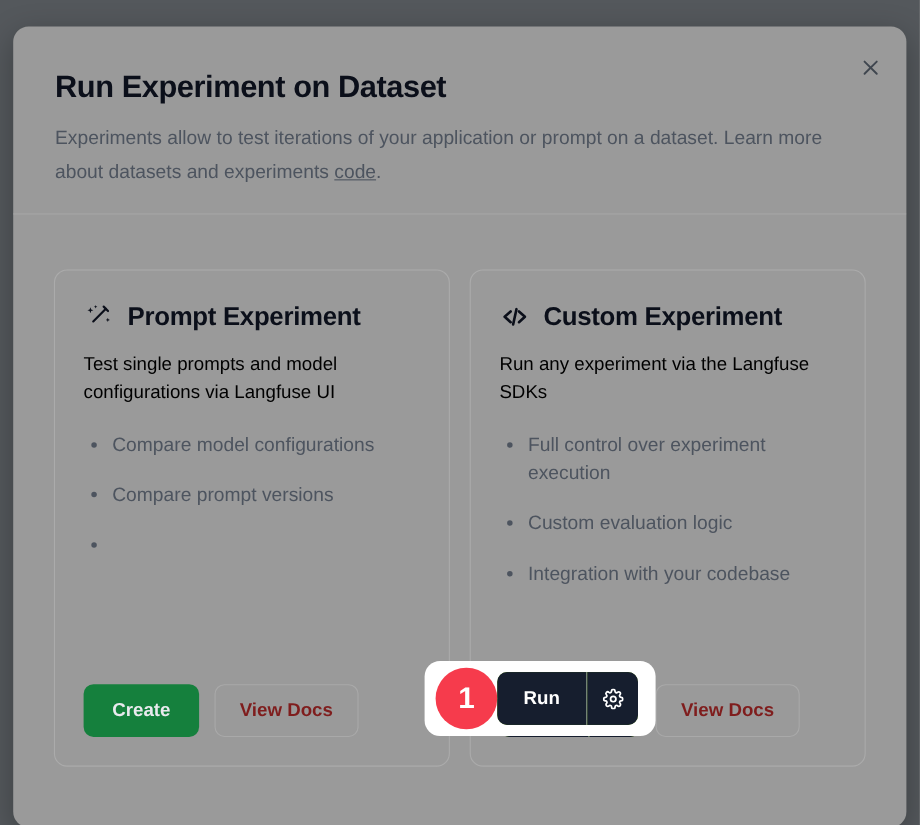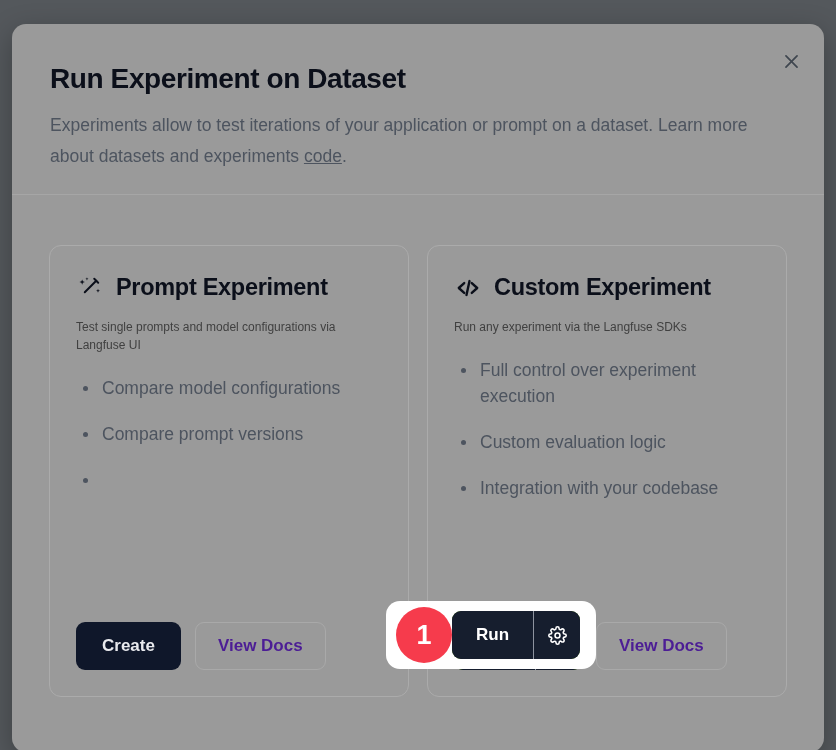--- a/index.html
+++ b/index.html
@@ -119,23 +119,23 @@
   .card-icon svg { display: block; }
 
   .card-title {
     font-size: 23.5px;
     font-weight: bold;
     letter-spacing: -0.3px;
     color: #0b0f1a;
   }
 
   .card-subtitle {
-    font-size: 12px;
+    font-size: 17px;
     line-height: 1.52;
-    color: #404040;
+    color: #000000;
     margin-bottom: 22px;
   }
 
   .card-bullets {
     list-style: none;
     margin: 0 0 auto 0;
     padding: 0;
   }
 
   .card-bullets li {
@@ -172,29 +172,29 @@
     height: 48px;
     border-radius: 9px;
     display: inline-flex;
     align-items: center;
     justify-content: center;
     cursor: pointer;
     white-space: nowrap;
   }
 
   .btn-primary {
-    background: #0f172a;
+    background: #15803d;
     color: #e9eaee;
     border: none;
     padding: 0 26px;
   }
 
   .btn-outline {
     background: transparent;
-    color: #4c1d95;
+    color: #7f1d1d;
     border: 1px solid #a9a9a9;
     padding: 0 22px;
     text-align: center;
   }
 
   
   .split-button {
     display: inline-flex;
     align-items: stretch;
     height: 48px;

